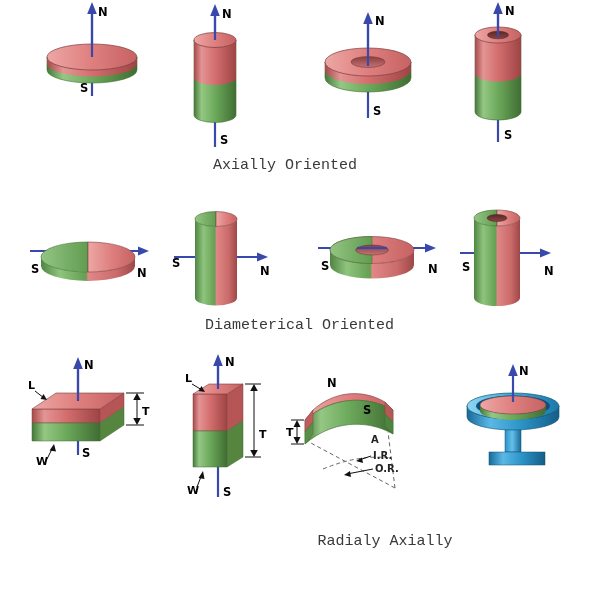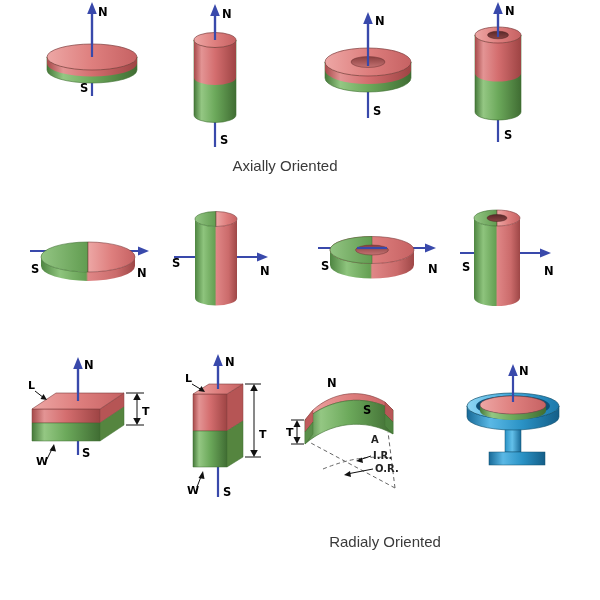--- a/index.html
+++ b/index.html
@@ -1,19 +1,19 @@
 <!DOCTYPE html>
 <html><head>
 <meta charset="utf-8">
 <style>
   html,body{margin:0;padding:0;background:#fff;}
   .stage{position:relative;width:600px;height:600px;background:#ffffff;overflow:hidden;
          font-family:"Liberation Sans",sans-serif;}
   svg.fig{position:absolute;overflow:visible;}
-  .caption{position:absolute;font-family:Liberation Sans, sans-serif;font-size:15px;
+  .caption{position:absolute;font-family:Liberation Mono, monospace;font-size:15px;
            color:#3a3a3a;text-align:center;}
   text{font-family:"DejaVu Sans",sans-serif;}
   .pole{font-size:11.5px;font-weight:bold;fill:#000;}
   .dim{font-size:11px;font-weight:bold;fill:#000;}
   .rlab{font-size:10px;font-weight:bold;fill:#222;}
   .arrow{stroke:#3949ab;stroke-width:2.2;fill:none;}
   .ahead{fill:#3949ab;}
   .dimline{stroke:#111;stroke-width:1;fill:none;}
   .dimhead{fill:#111;}
   .dash{stroke:#666;stroke-width:1;fill:none;stroke-dasharray:4 3;}
@@ -165,20 +165,21 @@
     <line class="arrow" x1="5" y1="48" x2="87" y2="48"></line>
     <path d="M19,13 L19,93 A23,8 0 0 0 65,93 L65,13 A23,8 0 0 1 19,13 Z" fill="url(#gSplitSide)"></path>
     <path d="M42,5 A23,8 0 0 0 42,21 Z" fill="url(#gGreenTopHalf)" stroke="#3e6e31" stroke-width="0.6"></path>
     <path d="M42,5 A23,8 0 0 1 42,21 Z" fill="url(#gRedTop)" stroke="#7d3c3c" stroke-width="0.6"></path>
     <ellipse cx="42" cy="13" rx="10" ry="3.5" fill="url(#gHoleDark)" stroke="#4a2222" stroke-width="0.5"></ellipse>
     <polygon class="ahead" points="96,48 85,43.4 85,52.6"></polygon>
     <text class="pole" x="7" y="66">S</text>
     <text class="pole" x="89" y="70">N</text>
   </svg>
 
+  <div class="caption" style="left:192px;top:317px;width:215px">Diameterical Oriented</div>
 
   <svg class="fig" style="left:20px;top:355px" width="150" height="115">
     <line class="arrow" x1="58" y1="100" x2="58" y2="12"></line>
     <polygon points="12,54 80,54 80,68 12,68" fill="url(#gRedSide)" stroke="#8a4040" stroke-width="0.5"></polygon>
     <polygon points="12,68 80,68 80,86 12,86" fill="url(#gGreenSide)" stroke="#3e6e31" stroke-width="0.5"></polygon>
     <polygon points="80,54 104,38 104,52 80,68" fill="#b65555" stroke="#8a4040" stroke-width="0.5"></polygon>
     <polygon points="80,68 104,52 104,70 80,86" fill="#55853f" stroke="#3e6e31" stroke-width="0.5"></polygon>
     <polygon points="12,54 80,54 104,38 36,38" fill="url(#gRedTop)" stroke="#7d3c3c" stroke-width="0.6"></polygon>
     <line class="arrow" x1="58" y1="46" x2="58" y2="12"></line>
     <polygon class="ahead" points="58,2 53.2,14 62.8,14"></polygon>
@@ -256,15 +257,15 @@
     <path d="M22,46 L22,57 A46,13 0 0 0 114,57 L114,46 A46,13 0 0 1 22,46 Z" fill="url(#gBlue)" stroke="#12516f" stroke-width="0.6"></path>
     <ellipse cx="68" cy="46" rx="46" ry="13" fill="url(#gBlueTop)" stroke="#12516f" stroke-width="0.7"></ellipse>
     <ellipse cx="68" cy="46" rx="37" ry="10.5" fill="#0f5076"></ellipse>
     <path d="M35,45 L35,51 A33,9 0 0 0 101,51 L101,45 A33,9 0 0 1 35,45 Z" fill="url(#gGreenSide)"></path>
     <ellipse cx="68" cy="45" rx="33" ry="9" fill="url(#gRedTop)" stroke="#7d3c3c" stroke-width="0.5"></ellipse>
     <line class="arrow" x1="68" y1="42" x2="68" y2="16"></line>
     <polygon class="ahead" points="68,4 63.2,16 72.8,16"></polygon>
     <text class="pole" x="74" y="15">N</text>
   </svg>
 
-  <div class="caption" style="left:300px;top:533px;width:170px">Radialy Oriented</div>
+  <div class="caption" style="left:300px;top:533px;width:170px">Radialy Axially</div>
 
 </div>
 
 </body></html>

